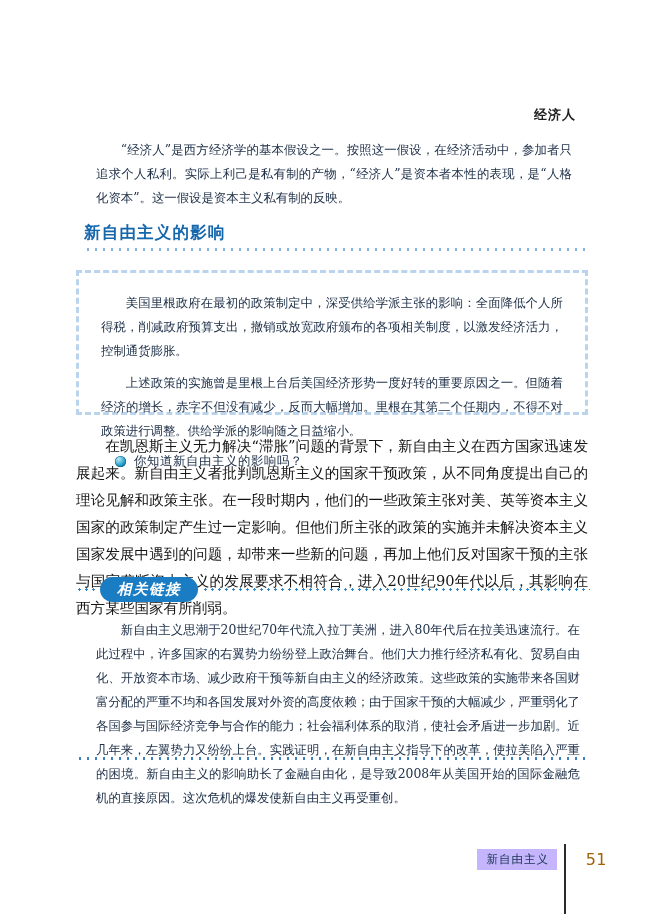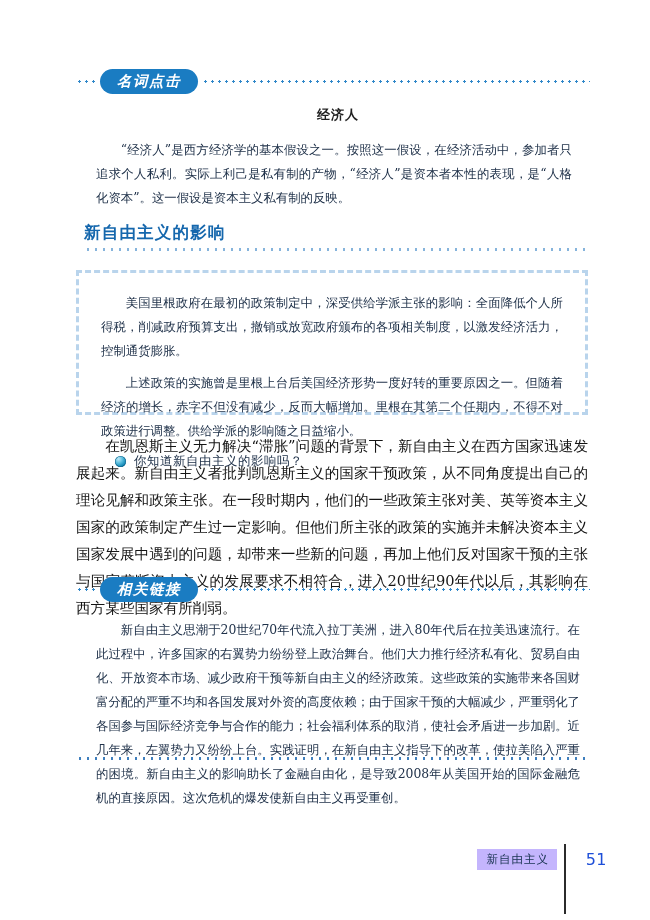--- a/index.html
+++ b/index.html
@@ -81,24 +81,24 @@
   #noun-section {
     position: absolute;
     left: 76px;
     top: 68px;
     width: 500px;
   }
   #noun-badge { left: 76px; top: 68px; width: 514px; }
 
   #noun-title {
     position: absolute;
-    left: 12px;
+    left: 0;
     top: 38px;
     width: 500px;
-    text-align: center;
+    text-align: right;
     font-family: "DejaVu Sans", "Liberation Sans", sans-serif;
     font-weight: bold;
     font-size: 13px;
     color: #1f1f1f;
     letter-spacing: 1px;
   }
   #noun-body {
     position: absolute;
     left: 12px;
     top: 62px;
@@ -227,34 +227,29 @@
     width: 1.6px;
     height: 70px;
     background: #2b2b2b;
   }
   #footer-pageno {
     position: absolute;
     right: 43px;
     top: 1px;
     font-family: "DejaVu Sans", "Liberation Sans", sans-serif;
     font-size: 16px;
-    color: #1d4ed8;
+    color: #a16207;
     letter-spacing: 0.5px;
   }
 </style>
 </head>
 <body>
 
 <div class="page">
 
-  <div class="badge-row" id="noun-badge">
-    <span class="badge-lead-dots"></span>
-    <span class="pill">名词点击</span>
-    <span class="badge-trail-dots"></span>
-  </div>
 
   <div id="noun-section">
     <div id="noun-title">经济人</div>
     <div id="noun-body" class="kai">
       <p>“经济人”是西方经济学的基本假设之一。按照这一假设，在经济活动中，参加者只追求个人私利。实际上利己是私有制的产物，“经济人”是资本者本性的表现，是“人格化资本”。这一假设是资本主义私有制的反映。</p>
     </div>
   </div>
 
   <div id="dashed-box">
     <div id="dashed-box-inner">

